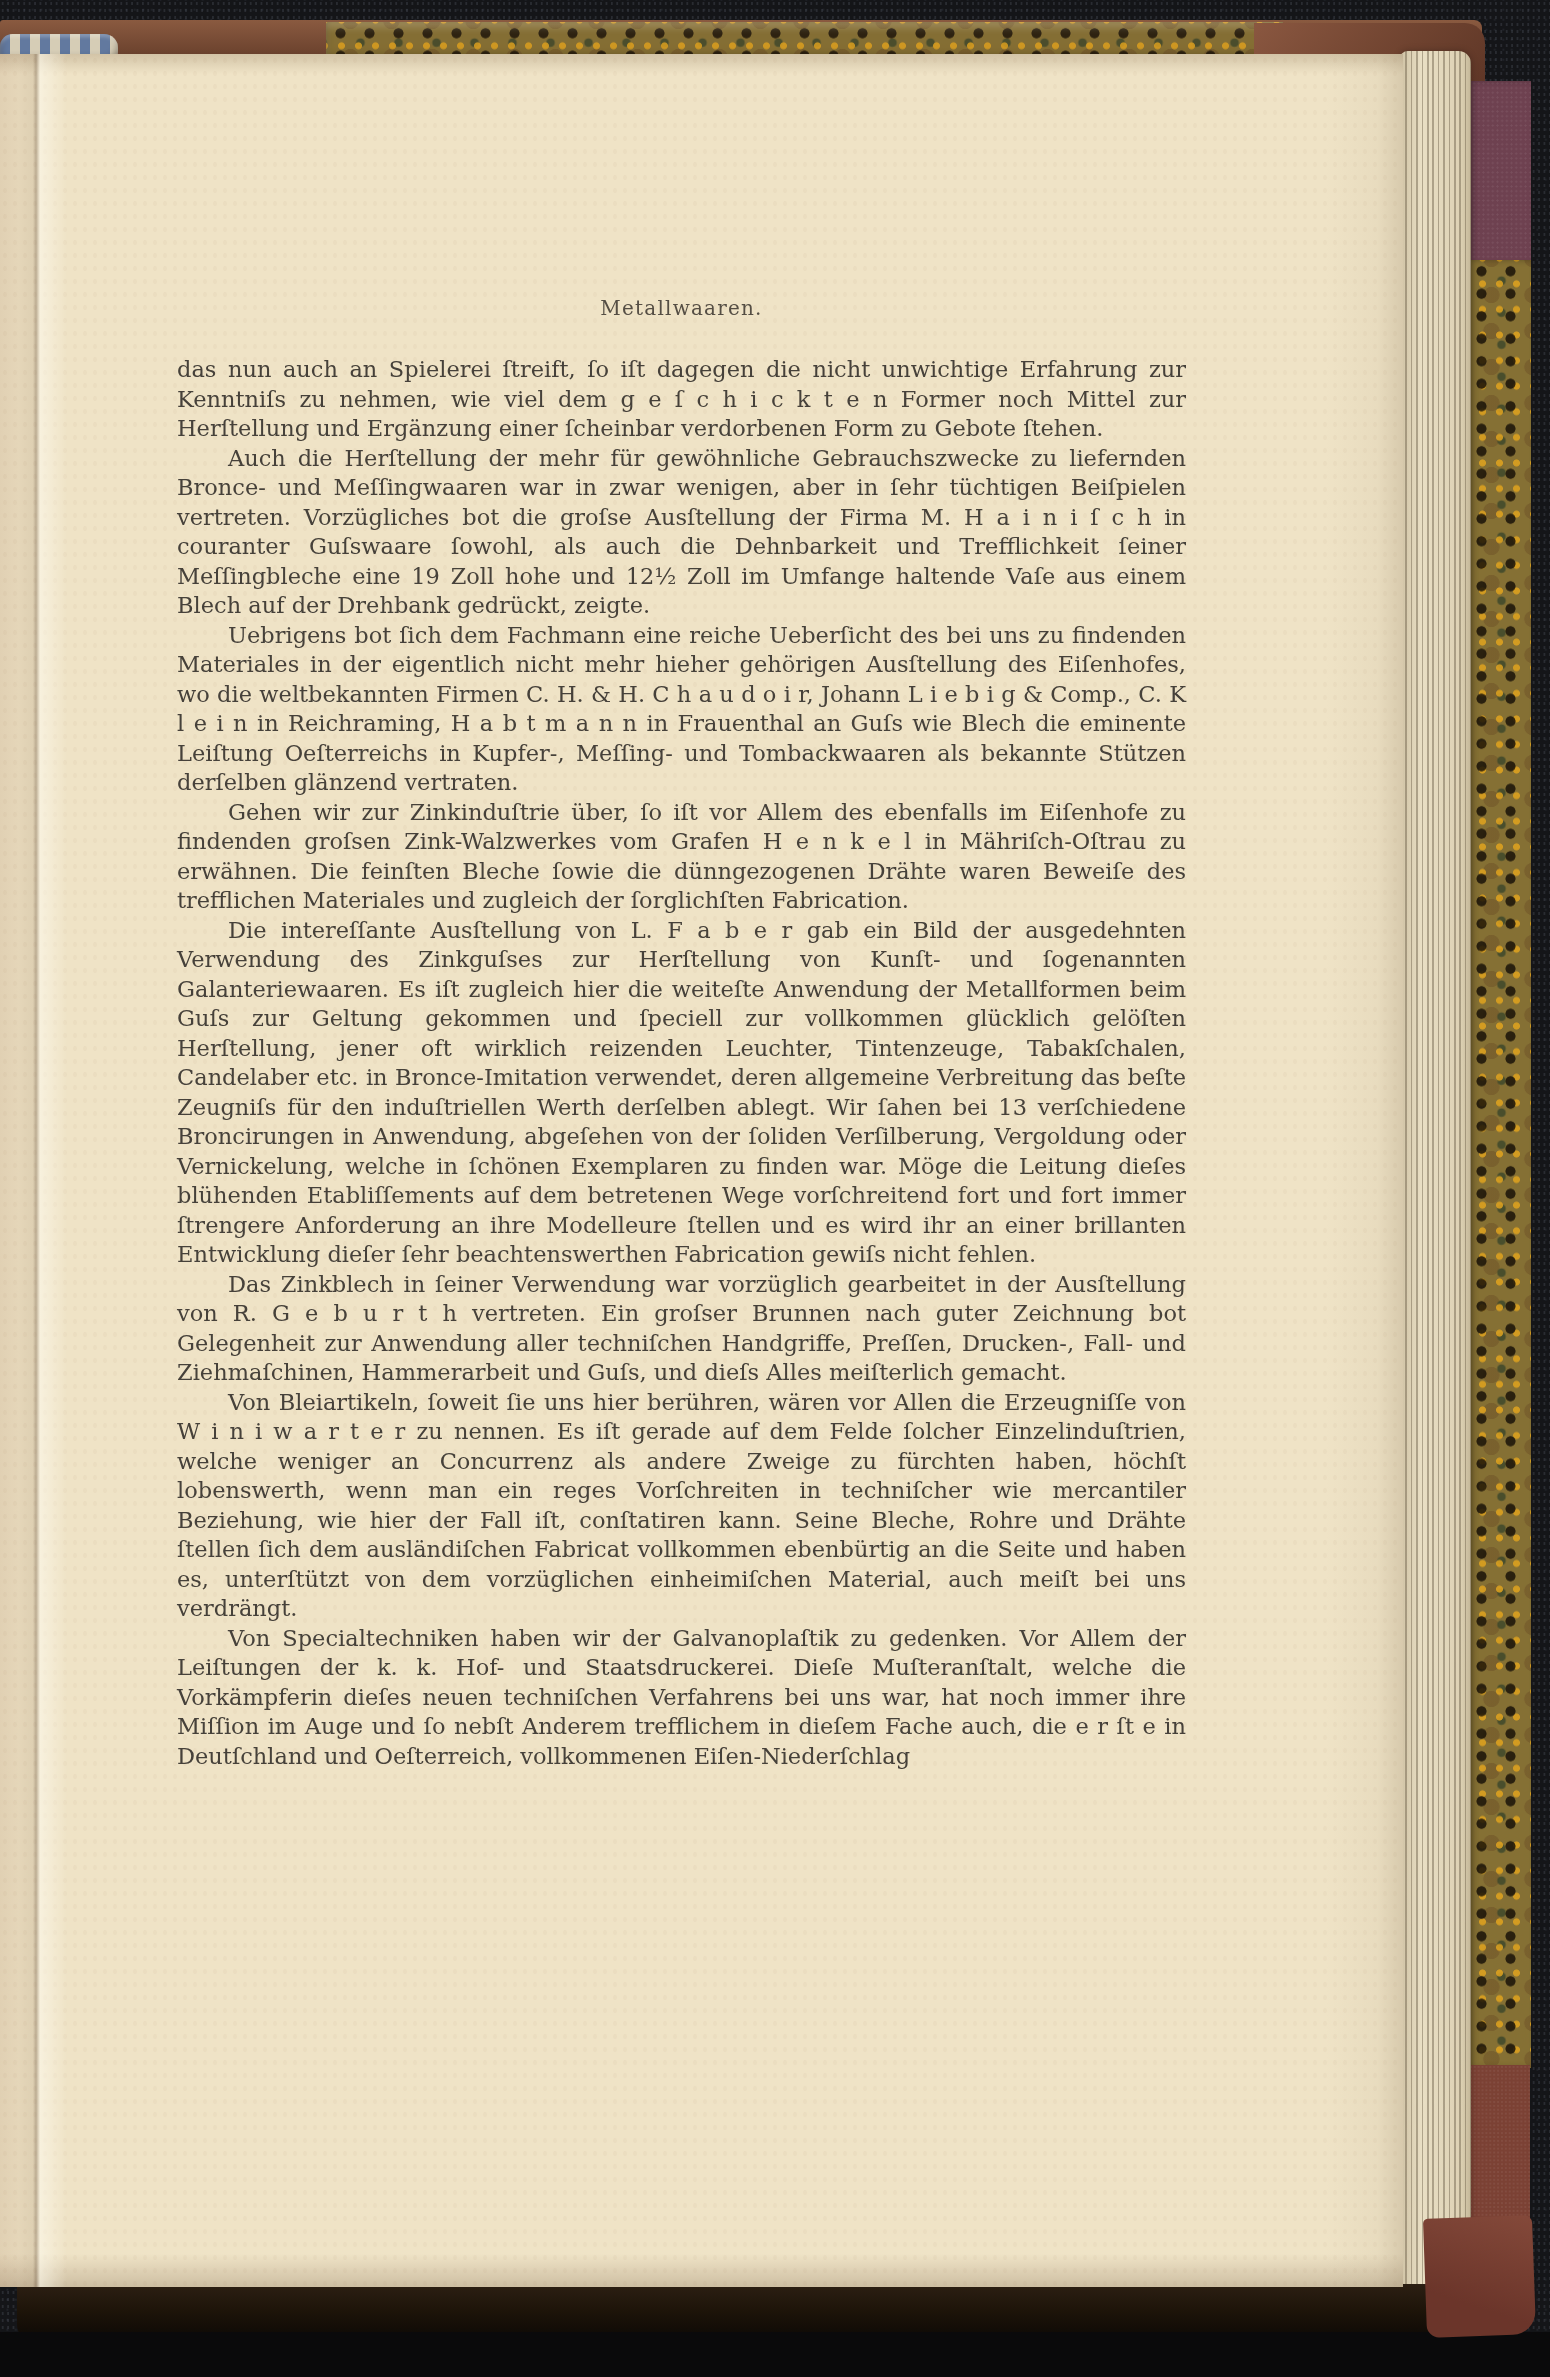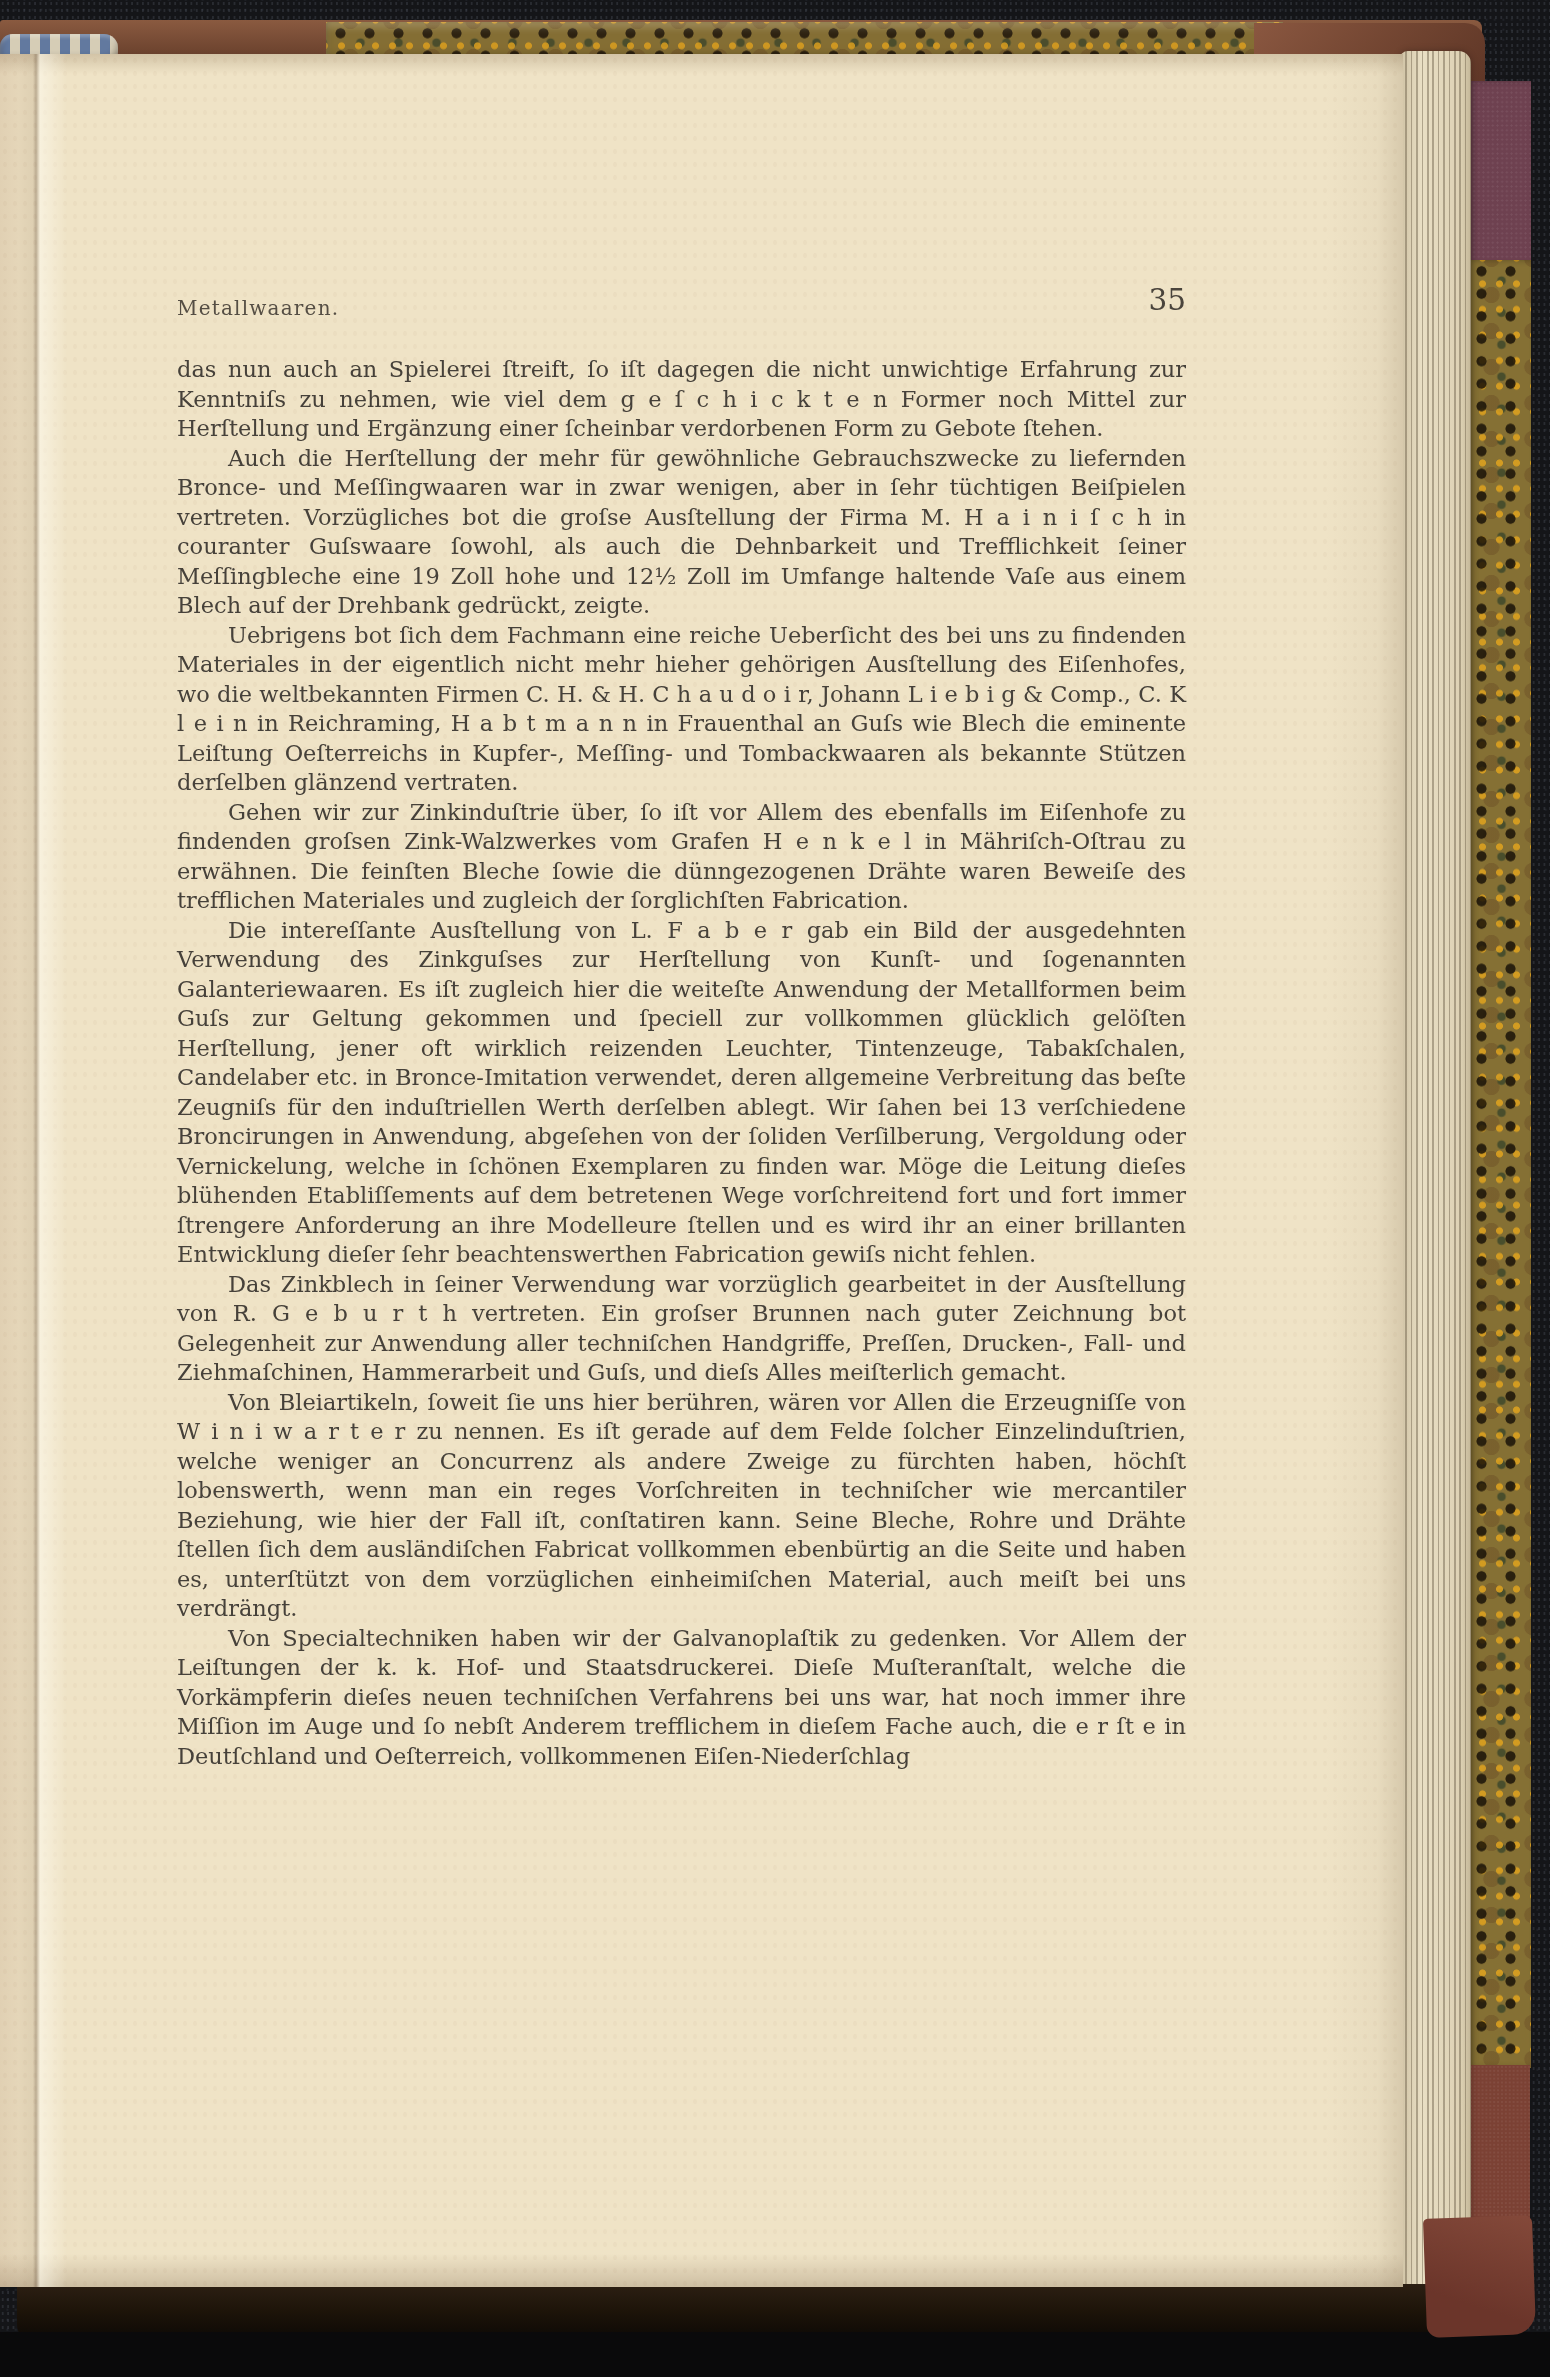--- a/index.html
+++ b/index.html
@@ -87,21 +87,21 @@
     background-image:
       linear-gradient(90deg, rgba(150,110,80,.16) 0px, rgba(140,100,70,.10) 18.6px, rgba(120,90,60,.14) 33px, rgba(70,45,25,.30) 36px, rgba(255,252,240,.55) 40px, rgba(255,252,240,0) 67px),
       linear-gradient(270deg, rgba(120,100,70,.20) 0px, rgba(120,100,70,.06) 26px, rgba(120,100,70,0) 78px),
       linear-gradient(180deg, rgba(110,85,55,.22) 0px, rgba(110,85,55,0) 20px),
       linear-gradient(0deg, rgba(100,75,50,.24) 0px, rgba(100,75,50,0) 33px),
       radial-gradient(rgba(150,120,80,.05) 1.6px, transparent 2.3px);
     background-size:auto,auto,auto,auto,10px 13px;
     color:#4a443c;
   }
   .running-head{
-    left:177px;top:242px;width:1009px;text-align:left;
+    left:177px;top:242px;width:1009px;text-align:center;
     font-size:20px;letter-spacing:1.2px;color:#554e44;
   }
   .page-num{
     left:177px;top:229px;width:1009px;text-align:right;
     font-size:29.5px;color:#4a443c;
   }
   .bodytext{
     left:177px;top:301px;width:1009px;
     font-size:22.5px;line-height:29.5px;
     text-align:justify;color:#46413a;
@@ -121,21 +121,20 @@
 <div class="abs marble edge-right-marble"></div>
 <div class="abs edge-right-red"></div>
 
 <div class="abs fore-edge"></div>
 <div class="abs bottom-band"></div>
 <div class="abs below-black"></div>
 <div class="abs corner-br"></div>
 
 <div class="abs page">
   <div class="abs running-head">Metallwaaren.</div>
-  <div class="abs page-num">35</div>
   <div class="abs bodytext">
 
   <p>das nun auch an Spielerei ſtreift, ſo iſt dagegen die nicht unwichtige Erfahrung zur Kenntniſs zu nehmen, wie viel dem g e ſ c h i c k t e n Former noch Mittel zur Herſtellung und Ergänzung einer ſcheinbar verdorbenen Form zu Gebote ſtehen.</p>
       <p>Auch die Herſtellung der mehr für gewöhnliche Gebrauchszwecke zu liefernden Bronce- und Meſſingwaaren war in zwar wenigen, aber in ſehr tüchtigen Beiſpielen vertreten. Vorzügliches bot die groſse Ausſtellung der Firma M. H a i n i ſ c h in couranter Guſswaare ſowohl, als auch die Dehnbarkeit und Trefflichkeit ſeiner Meſſingbleche eine 19 Zoll hohe und 12½ Zoll im Umfange haltende Vaſe aus einem Blech auf der Drehbank gedrückt, zeigte.</p>
       <p>Uebrigens bot ſich dem Fachmann eine reiche Ueberſicht des bei uns zu findenden Materiales in der eigentlich nicht mehr hieher gehörigen Ausſtellung des Eiſenhofes, wo die weltbekannten Firmen C. H. &amp; H. C h a u d o i r, Johann L i e b i g &amp; Comp., C. K l e i n in Reichraming, H a b t m a n n in Frauenthal an Guſs wie Blech die eminente Leiſtung Oeſterreichs in Kupfer-, Meſſing- und Tombackwaaren als bekannte Stützen derſelben glänzend vertraten.</p>
       <p>Gehen wir zur Zinkinduſtrie über, ſo iſt vor Allem des ebenfalls im Eiſenhofe zu findenden groſsen Zink-Walzwerkes vom Grafen H e n k e l in Mähriſch-Oſtrau zu erwähnen. Die feinſten Bleche ſowie die dünngezogenen Drähte waren Beweiſe des trefflichen Materiales und zugleich der ſorglichſten Fabrication.</p>
       <p>Die intereſſante Ausſtellung von L. F a b e r gab ein Bild der ausgedehnten Verwendung des Zinkguſses zur Herſtellung von Kunſt- und ſogenannten Galanteriewaaren. Es iſt zugleich hier die weiteſte Anwendung der Metallformen beim Guſs zur Geltung gekommen und ſpeciell zur vollkommen glücklich gelöſten Herſtellung, jener oft wirklich reizenden Leuchter, Tintenzeuge, Tabakſchalen, Candelaber etc. in Bronce-Imitation verwendet, deren allgemeine Verbreitung das beſte Zeugniſs für den induſtriellen Werth derſelben ablegt. Wir ſahen bei 13 verſchiedene Broncirungen in Anwendung, abgeſehen von der ſoliden Verſilberung, Vergoldung oder Vernickelung, welche in ſchönen Exemplaren zu finden war. Möge die Leitung dieſes blühenden Etabliſſements auf dem betretenen Wege vorſchreitend fort und fort immer ſtrengere Anforderung an ihre Modelleure ſtellen und es wird ihr an einer brillanten Entwicklung dieſer ſehr beachtenswerthen Fabrication gewiſs nicht fehlen.</p>
       <p>Das Zinkblech in ſeiner Verwendung war vorzüglich gearbeitet in der Ausſtellung von R. G e b u r t h vertreten.  Ein groſser Brunnen nach guter Zeichnung bot Gelegenheit zur Anwendung aller techniſchen Handgriffe, Preſſen, Drucken-, Fall- und Ziehmaſchinen, Hammerarbeit und Guſs, und dieſs Alles meiſterlich gemacht.</p>
       <p>Von Bleiartikeln, ſoweit ſie uns hier berühren, wären vor Allen die Erzeugniſſe von W i n i w a r t e r zu nennen.  Es iſt gerade auf dem Felde ſolcher Einzelinduſtrien, welche weniger an Concurrenz als andere Zweige zu fürchten haben, höchſt lobenswerth, wenn man ein reges Vorſchreiten in techniſcher wie mercantiler Beziehung, wie hier der Fall iſt, conſtatiren kann. Seine Bleche, Rohre und Drähte ſtellen ſich dem ausländiſchen Fabricat vollkommen ebenbürtig an die Seite und haben es, unterſtützt von dem vorzüglichen einheimiſchen Material, auch meiſt bei uns verdrängt.</p>
       <p>Von Specialtechniken haben wir der Galvanoplaſtik zu gedenken.  Vor Allem der Leiſtungen der k. k. Hof- und Staatsdruckerei.  Dieſe Muſteranſtalt, welche die Vorkämpferin dieſes neuen techniſchen Verfahrens bei uns war, hat noch immer ihre Miſſion im Auge und ſo nebſt Anderem trefflichem in dieſem Fache auch, die e r ſt e in Deutſchland und Oeſterreich, vollkommenen Eiſen-Niederſchlag</p>

